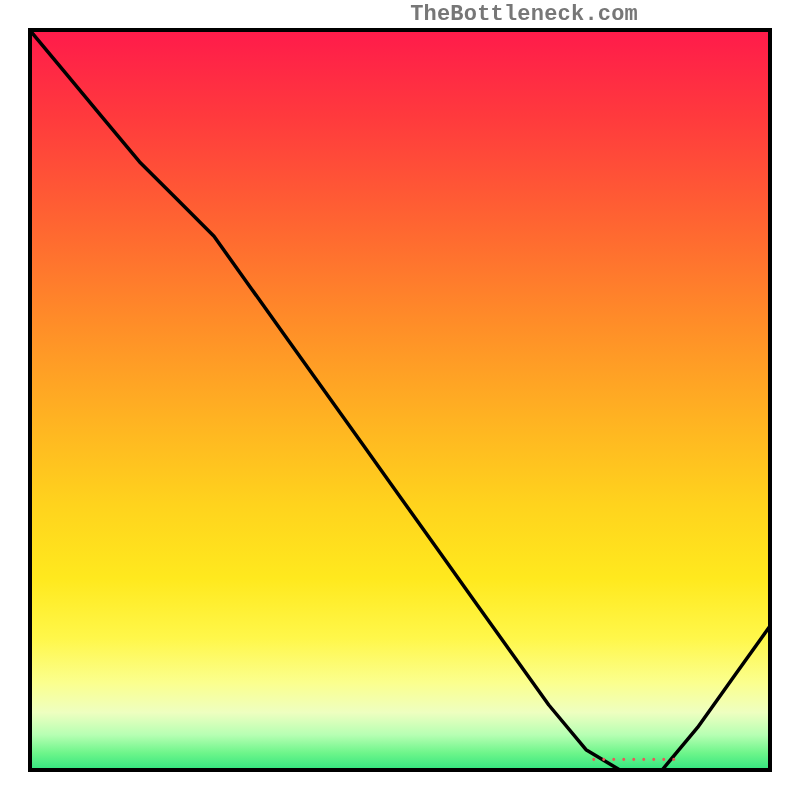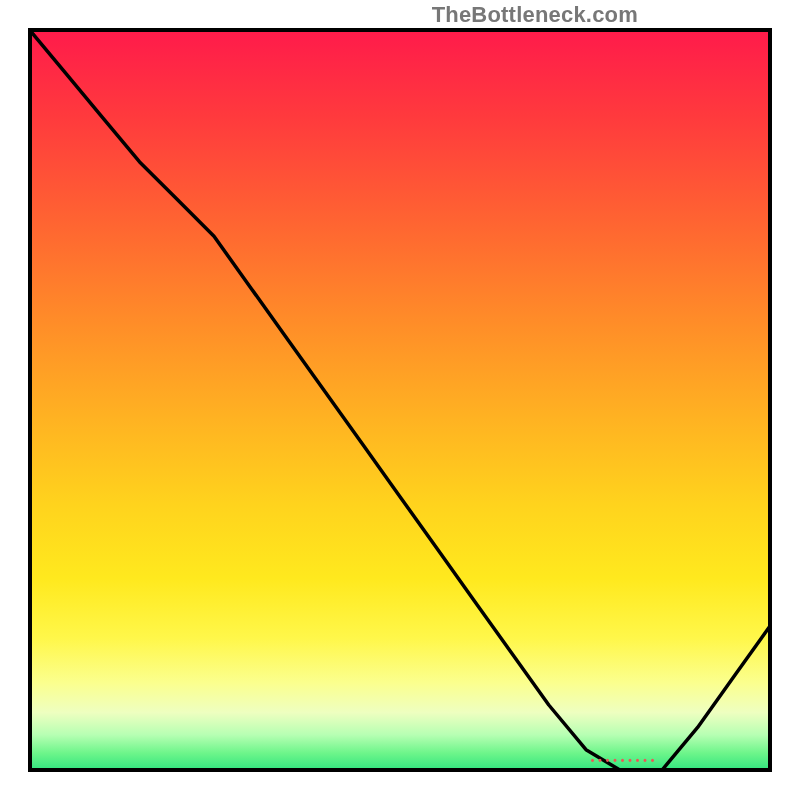--- a/index.html
+++ b/index.html
@@ -7,20 +7,21 @@
     padding: 0;
     width: 800px;
     height: 800px;
     background: #ffffff;
     font-family: Arial, Helvetica, sans-serif;
   }
   .container {
     position: relative;
     width: 648px;
     height: 800px;
+    font-family: Liberation Mono, monospace;
   }
   .watermark {
     position: absolute;
     top: 2px;
     right: 10px;
     font-size: 22px;
     font-weight: bold;
     color: #777;
     letter-spacing: 0.2px;
   }

